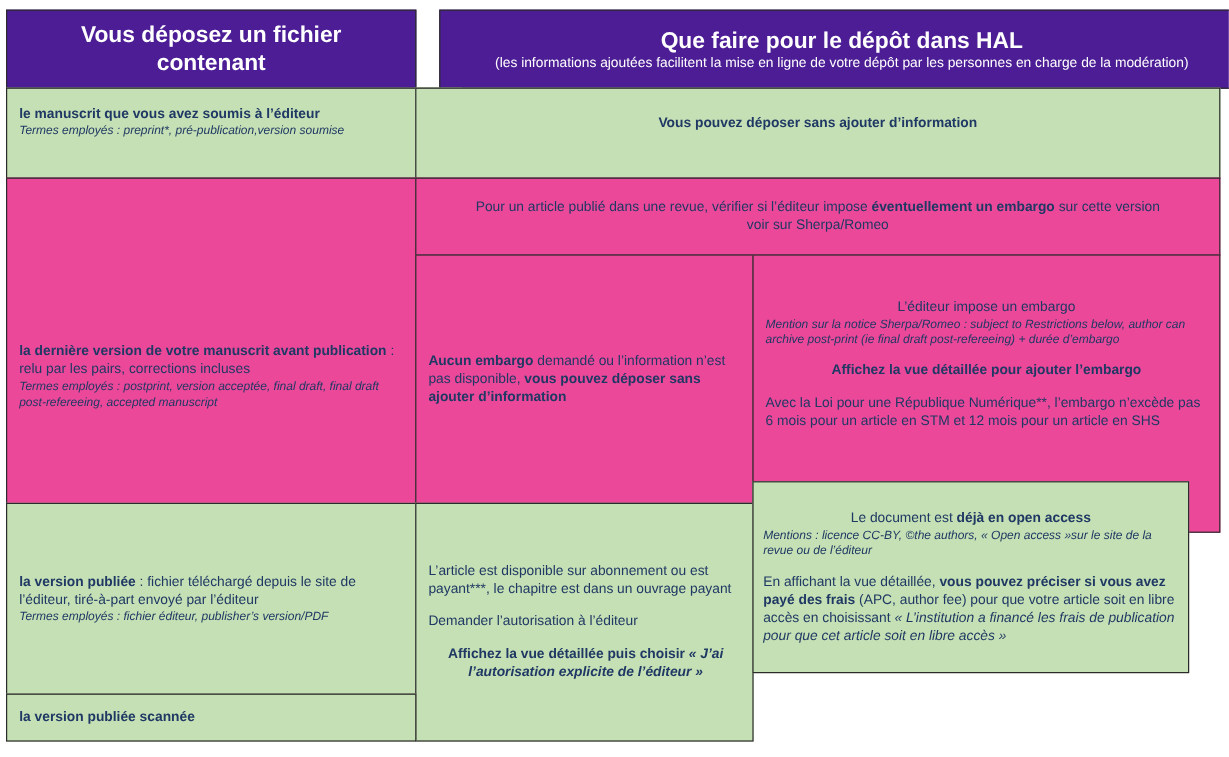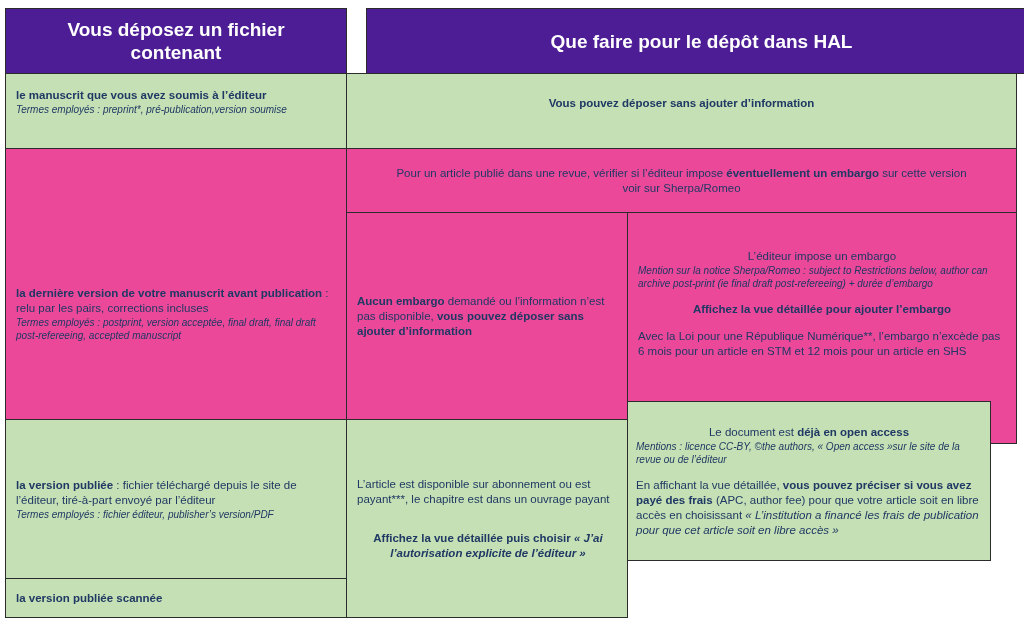--- a/index.html
+++ b/index.html
@@ -20,20 +20,21 @@
     .gap { height: 12px; }
   </style>
 </head>
 <body>
 
 <div class="cell hdr" style="left:5px;top:8px;width:342px;height:66px;">
   <div class="hdr-title" style="width:250px;">Vous déposez un fichier contenant</div>
 </div>
 <div class="cell hdr" style="left:366px;top:8px;width:671px;height:66px;">
   <div class="hdr-title">Que faire pour le dépôt dans HAL</div>
+  <div class="hdr-sub">(les informations ajoutées facilitent la mise en  ligne de votre dépôt par les personnes en charge de la modération)</div>
 </div>
 
 <div class="cell g1 left" style="left:5px;top:73px;width:380px;height:76px;justify-content:flex-start;padding-top:14px;">
   <div class="t b">le manuscrit que vous avez soumis à l’éditeur</div>
   <div class="t i">Termes employés : preprint*,  pré-publication,version soumise</div>
 </div>
 <div class="cell g1 center" style="left:346px;top:73px;width:671px;height:76px;justify-content:flex-start;padding-top:22px;">
   <div class="t b">Vous pouvez déposer sans ajouter d’information</div>
 </div>
 
@@ -65,20 +66,21 @@
 
 <div class="cell g1 left" style="left:5px;top:419px;width:342px;height:160px;">
   <div class="t">
     <span class="b">la version publiée</span><span> : fichier téléchargé depuis le site de l’éditeur, tiré-à-part envoyé par l’éditeur</span>
   </div>
   <div class="t i">Termes employés : fichier éditeur, publisher’s version/PDF</div>
 </div>
 <div class="cell g1 left" style="left:346px;top:419px;width:282px;height:199px;">
   <div class="t">L’article est disponible sur abonnement ou est payant***, le chapitre est dans un ouvrage payant</div>
   <div class="gap"></div>
+  <div class="t">Demander l’autorisation à l’éditeur</div>
   <div class="gap"></div>
   <div class="t b center">
     <span>Affichez la vue détaillée puis choisir </span><span style="font-style:italic;">« J’ai l’autorisation explicite de l’éditeur »</span>
   </div>
 </div>
 <div class="cell g1" style="left:627px;top:401px;width:364px;height:160px;padding:0 8px;">
   <div class="t center">
     <span>Le document est </span><span class="b">déjà en open access</span>
   </div>
   <div class="t i">Mentions : licence CC-BY, ©the authors,  « Open access »sur le site de la revue ou de l’éditeur</div>

